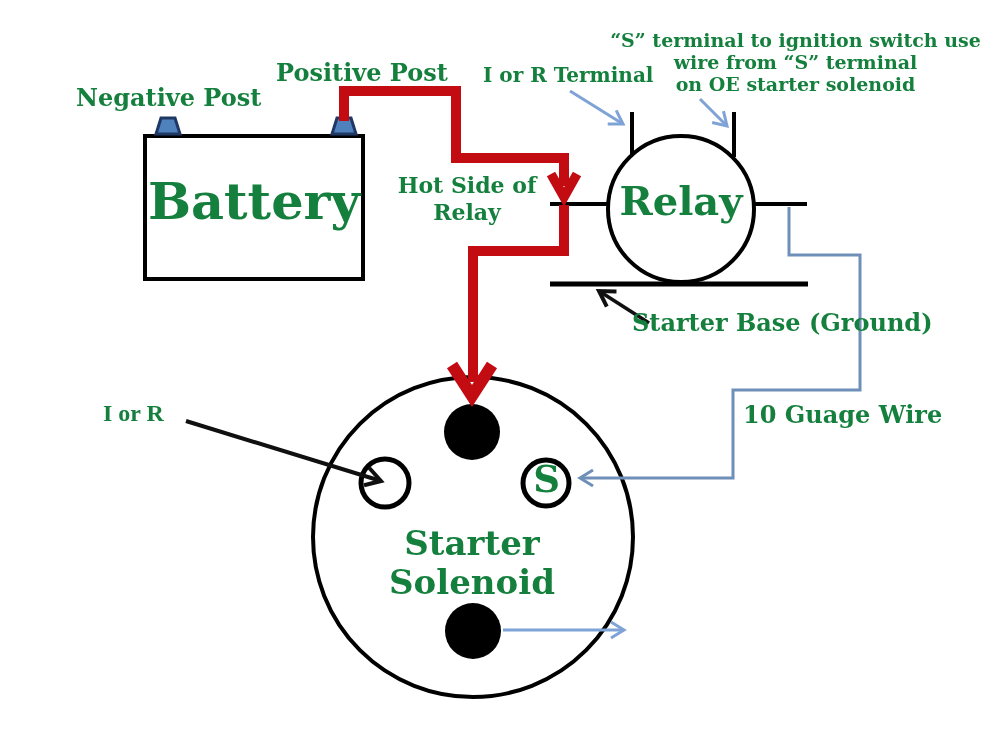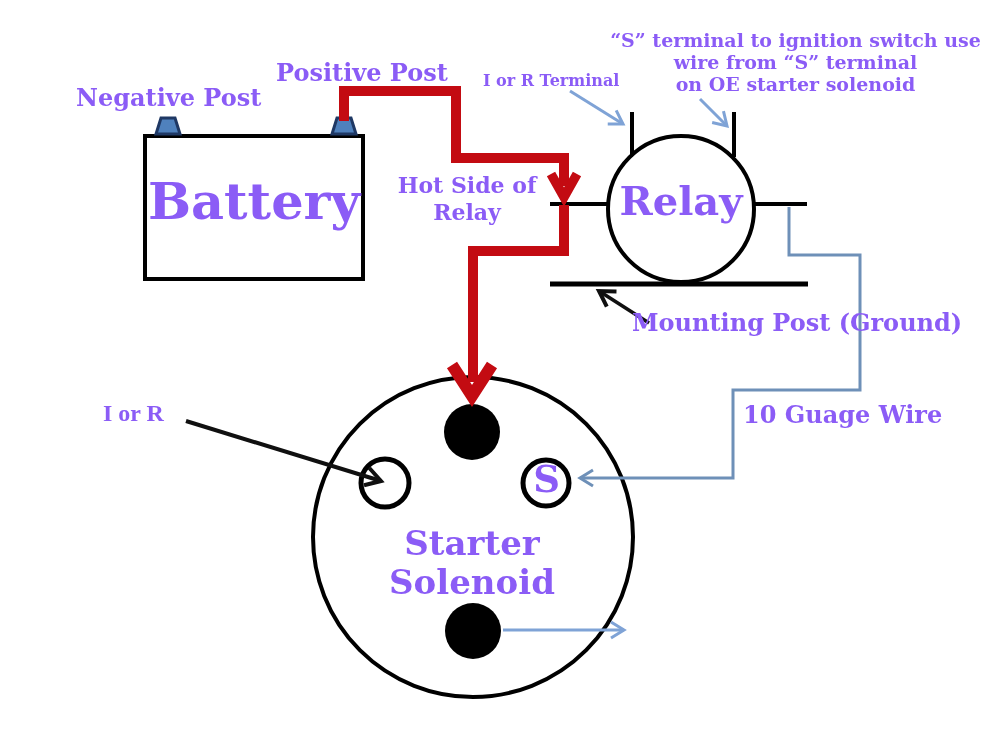--- a/index.html
+++ b/index.html
@@ -8,21 +8,21 @@
     width:1000px;height:750px;
     background:#ffffff;
     overflow:hidden;
     font-family:"DejaVu Serif", serif;
   }
   #stage svg{position:absolute;left:0;top:0;}
   .label{
     position:absolute;
     font-family:"DejaVu Serif", serif;
     font-weight:bold;
-    color:#8b5cf6;
+    color:#15803d;
     white-space:nowrap;
     line-height:1.15;
   }
   .centered{text-align:center;white-space:normal;}
 </style>
 </head>
 <body>
 
 <div id="stage">
 
@@ -75,36 +75,36 @@
     <path d="M 186,421 L 381,481" stroke="#101010" stroke-width="4" fill="none" marker-end="url(#mBlackArrow)"></path>
     <path d="M 649,323 L 599,291" stroke="#101010" stroke-width="3.5" fill="none" marker-end="url(#mBlackArrow)"></path>
   </svg>
 
   <div class="label" style="left:44px;top:84px;font-size:24px;margin-left:32px;">Negative Post</div>
 
   <div class="label" style="left:276px;top:59px;font-size:24px;">Positive Post</div>
 
   <div class="label centered" style="left:143px;top:172px;width:222px;font-size:51px;">Battery</div>
 
-  <div class="label" style="left:483px;top:64px;font-size:16px;margin-top:8px;">I or R Terminal</div>
+  <div class="label" style="left:483px;top:64px;font-size:20px;">I or R Terminal</div>
 
   <div class="label centered" style="left:598px;top:29px;width:395px;font-size:19px;line-height:22px;">
     <div>“S” terminal to ignition switch use</div>
     <div>wire from “S” terminal</div>
     <div>on OE starter solenoid</div>
   </div>
 
   <div class="label centered" style="left:392px;top:172px;width:150px;font-size:22px;line-height:27px;">
     <div>Hot Side of</div>
     <div>Relay</div>
   </div>
 
   <div class="label centered" style="left:611px;top:178px;width:140px;font-size:40px;">Relay</div>
 
-  <div class="label" style="left:632px;top:309px;font-size:24px;">Mounting Post (Ground)</div>
+  <div class="label" style="left:632px;top:309px;font-size:24px;">Starter Base (Ground)</div>
 
   <div class="label" style="left:743px;top:401px;font-size:24px;">10 Guage Wire</div>
 
   <div class="label" style="left:103px;top:400px;font-size:24px;font-family:Liberation Serif, serif;">I or R</div>
 
   <div class="label centered" style="left:322px;top:524px;width:300px;font-size:34px;">Starter Solenoid</div>
 
   <div class="label centered" style="left:528px;top:458px;width:37px;font-size:37px;">S</div>
 
 

